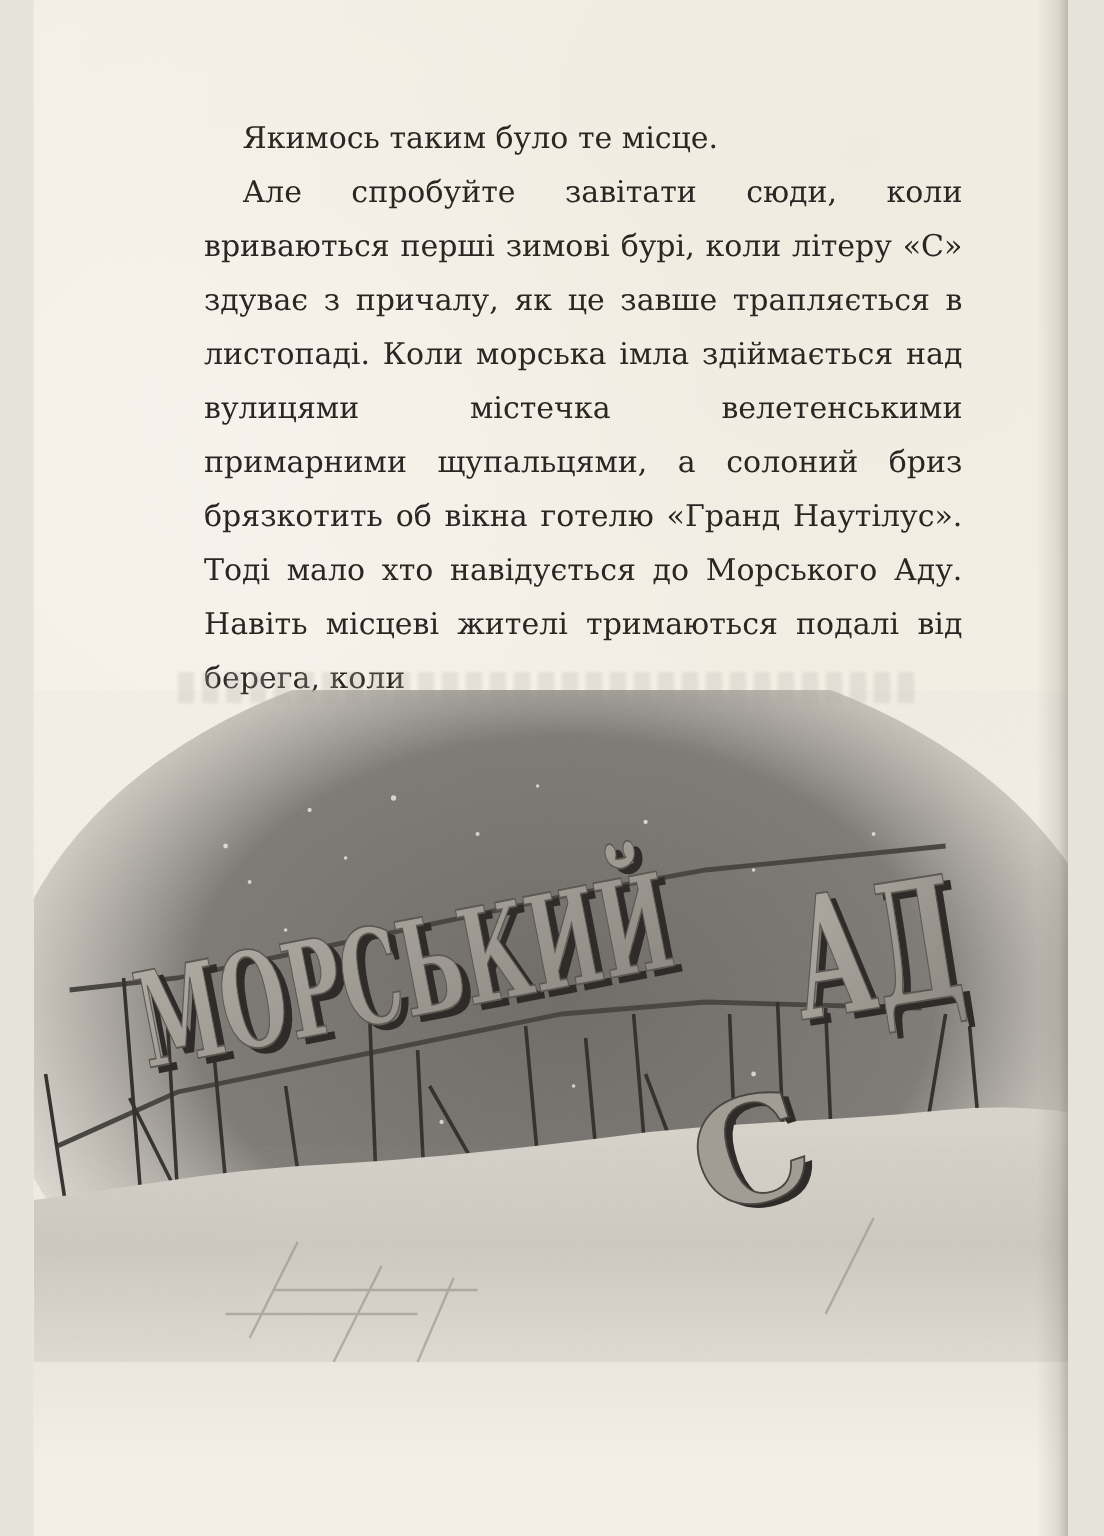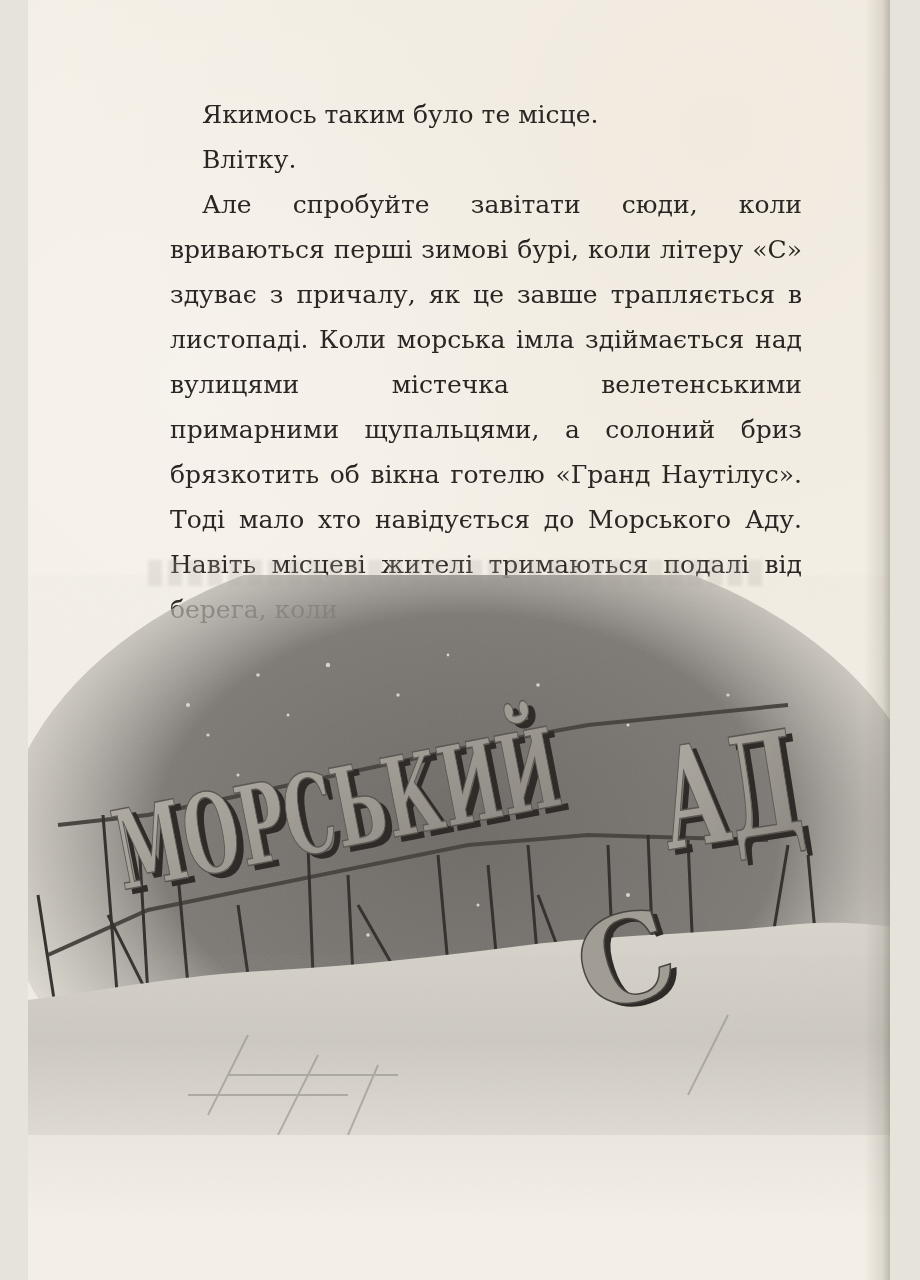--- a/index.html
+++ b/index.html
@@ -75,21 +75,20 @@
   }
 </style>
 </head>
 <body>
 
 <div class="scan">
   <div class="page">
 
     <div class="text-block">
       <p>Якимось таким було те місце.</p>
-      <p>Влітку.</p>
       <p>Але спробуйте завітати сюди, коли вриваються перші зимові бурі, коли літеру «С» здуває з причалу, як це завше трапляється в листопаді. Коли морська імла здіймається над вулицями містечка велетенськими примарними щупальцями, а солоний бриз брязкотить об вікна готелю «Гранд Наутілус». Тоді мало хто навідується до Морського Аду. Навіть місцеві жителі тримаються подалі від берега, коли</p>
     </div>
 
     <div class="bleed-through"></div>
 
     <div class="illustration">
       <svg viewBox="0 0 862 640" xmlns="http://www.w3.org/2000/svg">
         <defs>
           <radialGradient id="skyFade" cx="50%" cy="45%" r="60%">
             <stop offset="0%" stop-color="#6e6a65"></stop>

